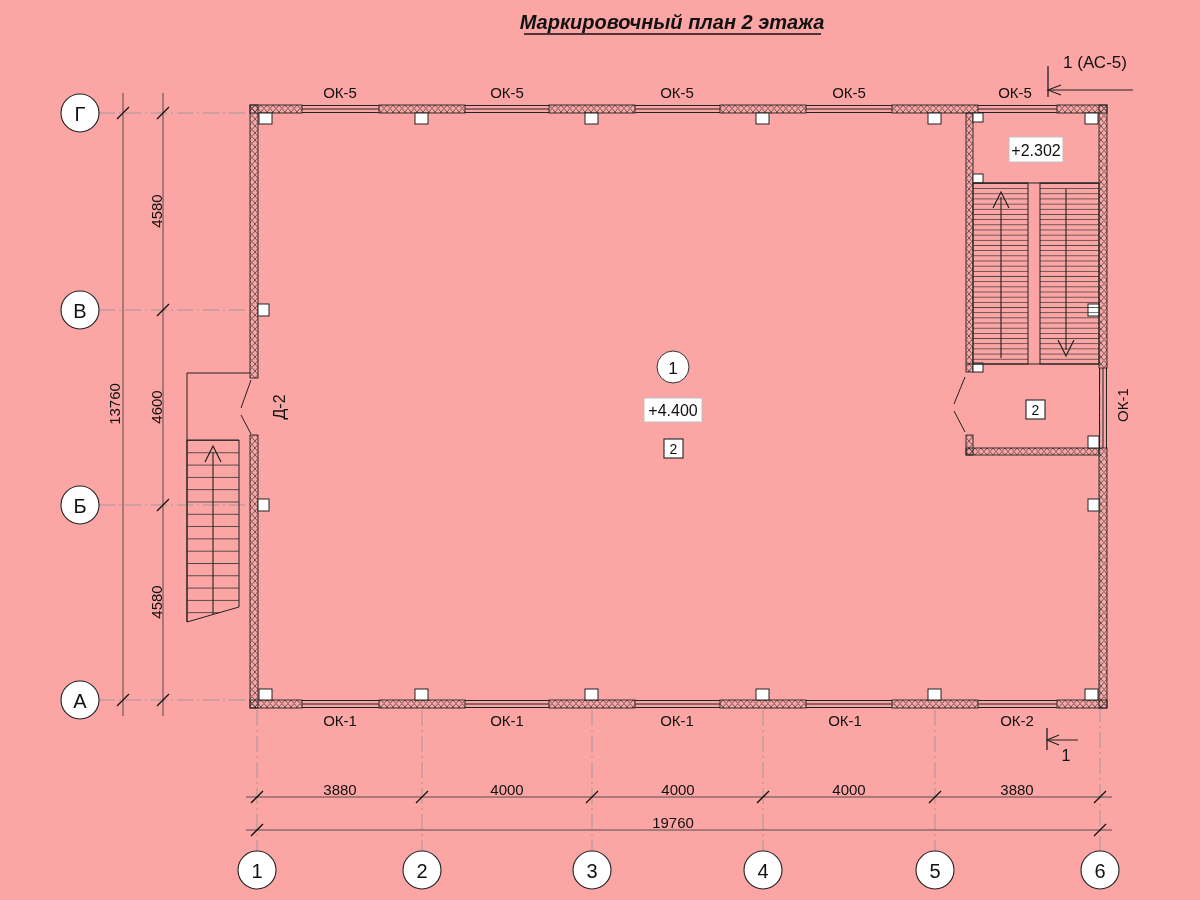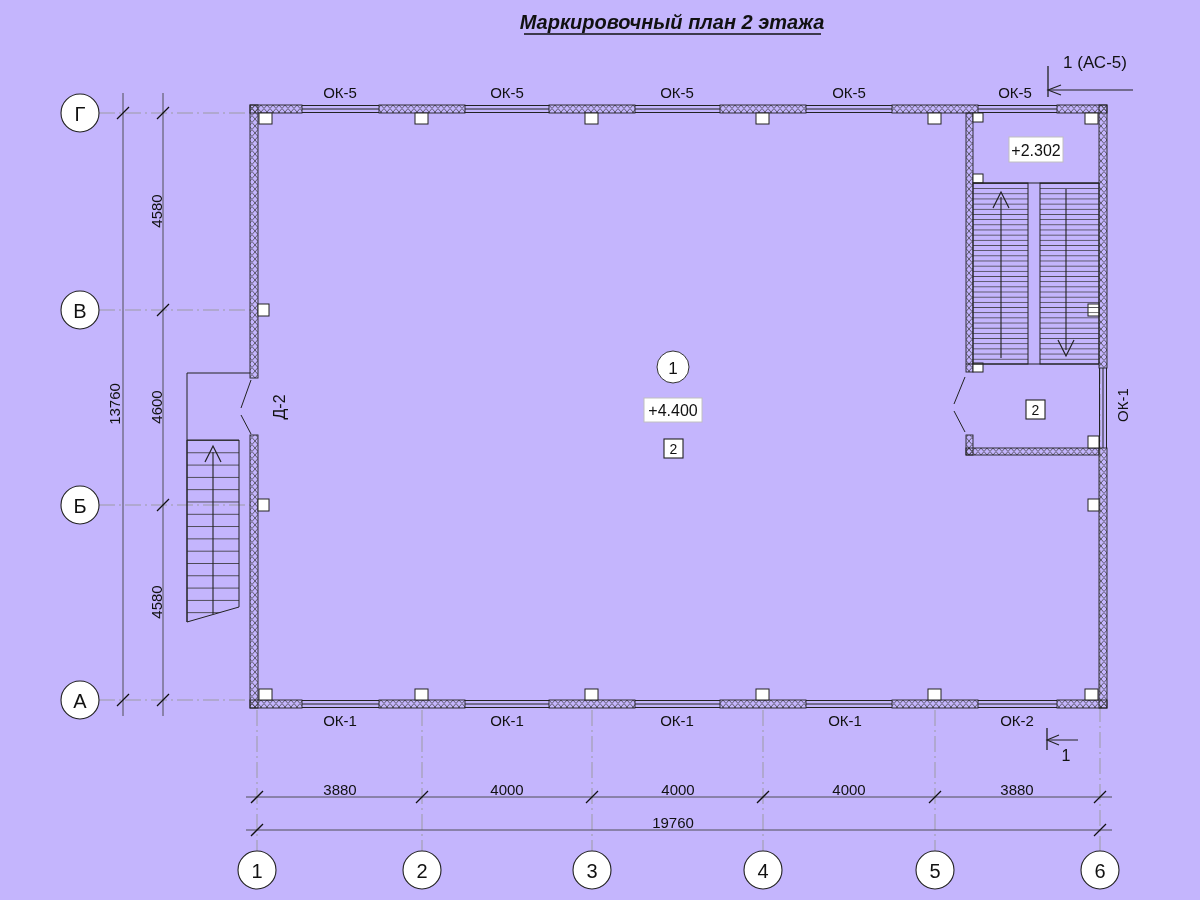--- a/index.html
+++ b/index.html
@@ -1,16 +1,16 @@
 <!DOCTYPE html>
 <html><head>
 <meta charset="utf-8">
 <style>
   html,body{margin:0;padding:0;background:#fff;}
-  .page{width:1200px;height:900px;position:relative;background:#c4b5fd;overflow:hidden;
+  .page{width:1200px;height:900px;position:relative;background:#fca5a5;overflow:hidden;
         font-family:"Liberation Sans", sans-serif;}
   svg text{font-family:"Liberation Sans", sans-serif;fill:#111;}
   .ctext{text-anchor:middle;dominant-baseline:central;}
   .title-text{font-size:20px;font-weight:bold;font-style:italic;}
   .axis-letter{font-size:20px;}
   .dim-text{font-size:15px;}
   .lbl{font-size:15px;}
   .lbl16{font-size:16px;}
   .sec-text{font-size:17px;}
   .room-num{font-size:17px;}

